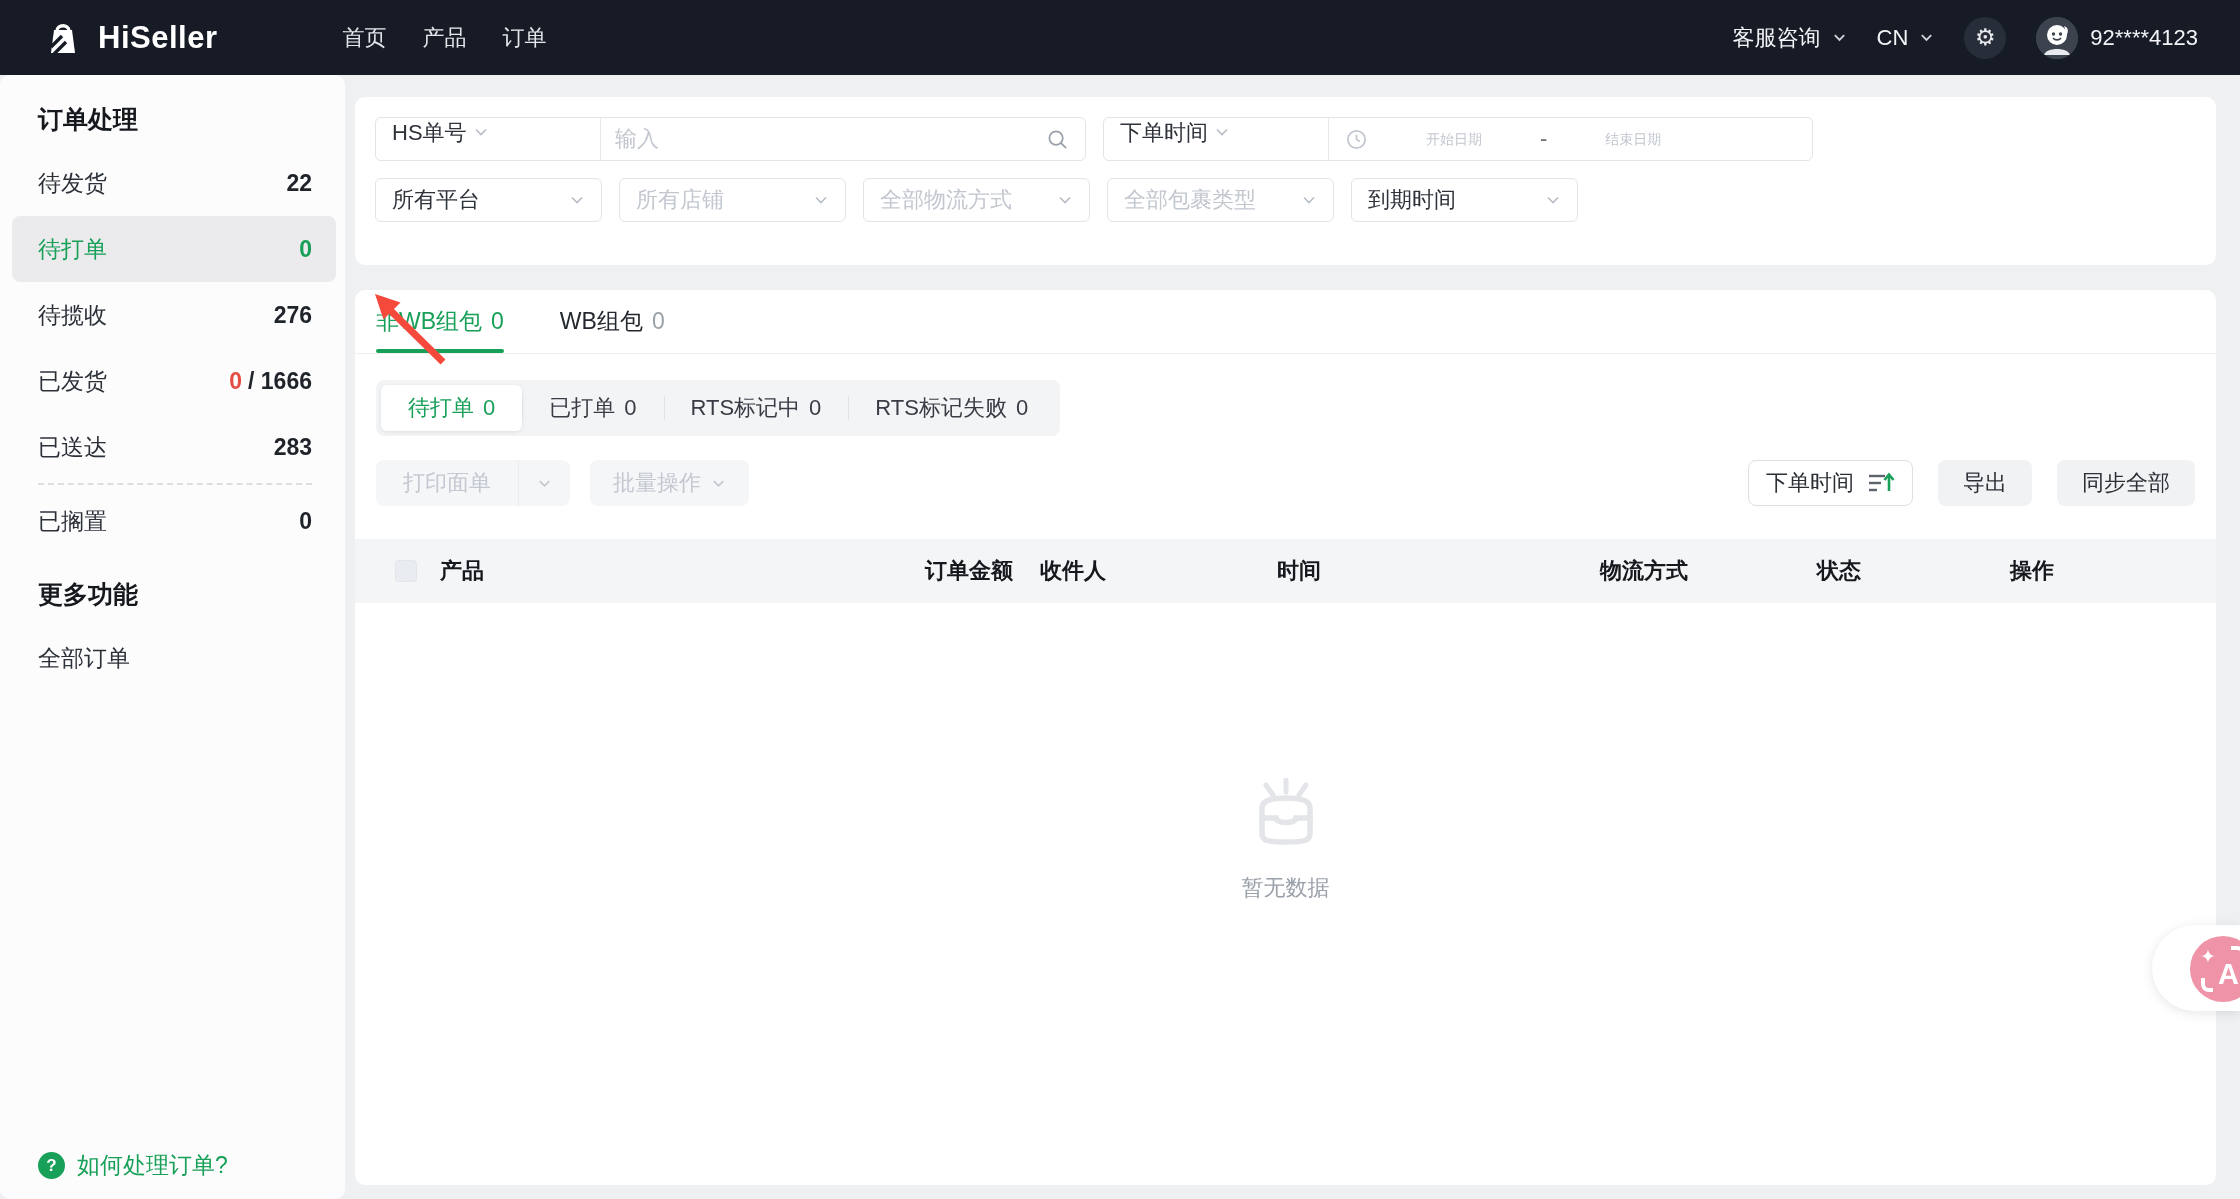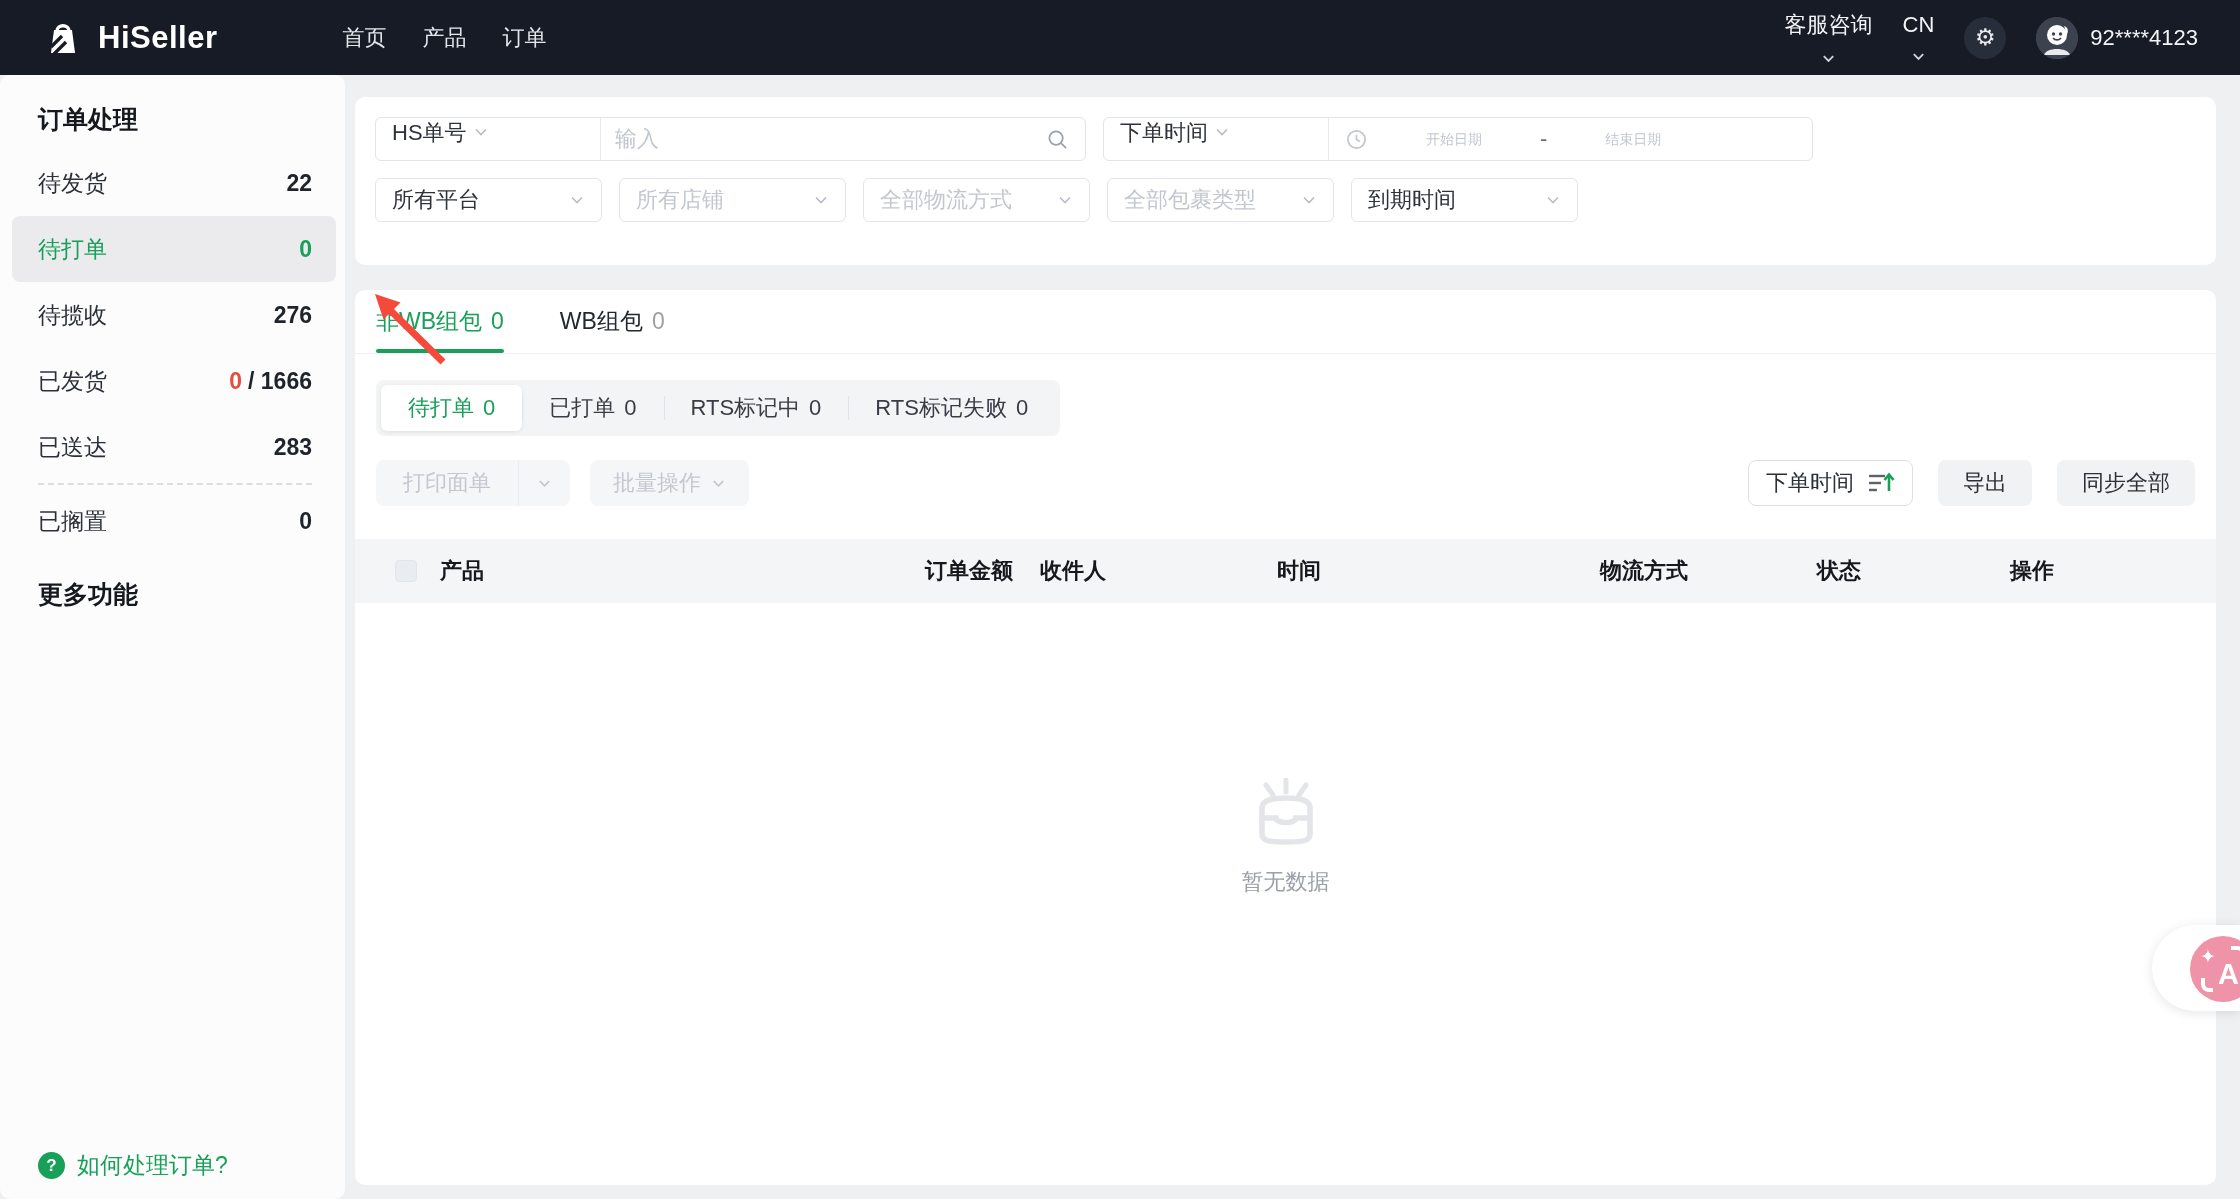--- a/index.html
+++ b/index.html
@@ -6,21 +6,21 @@
   html,body { width:2240px; height:1199px; }
   body { font-family:"Liberation Sans","DejaVu Sans",sans-serif; }
   .app { width:2240px; height:1199px; position:relative; background:#eef0f2; overflow:hidden; }
 
   
   .navbar { height:75px; background:#171b26; display:flex; align-items:center; padding:0 42px; }
   .brand { display:flex; align-items:center; gap:14px; color:#fff; font-size:31px; font-weight:bold; letter-spacing:.5px; }
   .nav-links { display:flex; gap:36px; margin-left:125px; font-size:22px; color:#e3e6ea; }
   .nav-links span { cursor:pointer; }
   .nav-right { margin-left:auto; display:flex; align-items:center; gap:30px; color:#f2f4f6; font-size:22px; }
-  .nav-drop { display:flex; align-items:center; gap:11px; cursor:pointer;flex-direction:column; }
+  .nav-drop { display:flex; align-items:center; gap:11px; cursor:pointer; }
   .chev { width:15px; height:15px; }
   .icon-circle { width:42px; height:42px; border-radius:50%; background:#272d39; display:flex; align-items:center; justify-content:center; color:#e8eaee; font-size:23px; cursor:pointer; }
   .avatar { width:42px; height:42px; border-radius:50%; overflow:hidden; background:#434956; }
   .userbox { display:flex; align-items:center; gap:12px; cursor:pointer; }
 
   
   .page-body { display:flex; height:1124px; }
   .sidebar { width:345px; flex-shrink:0; background:#fcfcfd; position:relative; padding-top:4px;border-radius:10px; }
   .main { flex:1; padding:22px 24px 0 10px; }
 
@@ -77,21 +77,21 @@
   .btn-split .split-caret { width:52px; height:100%; display:flex; align-items:center; justify-content:center; border-left:1px solid #eaecef; }
   .btn-ghost { background:#f5f6f8; color:#c3c8d0; padding:0 23px; gap:10px; margin-left:20px; }
   .tool-right { margin-left:auto; display:flex; gap:25px; }
   .btn-sort { background:#fff; border:1px solid #dcdfe4; color:#2b2f36; padding:0 17px; gap:13px; }
   .btn-grey { background:#f0f2f4; color:#2b2f36; padding:0 25px; }
 
   .thead { margin:33px 0 0; height:64px; background:#f4f5f7; display:grid; grid-template-columns:65px 485px 115px 237px 323px 217px 193px auto; align-items:center; padding-left:20px; font-size:22px; font-weight:bold; color:#15181d; }
   .checkbox { width:22px; height:22px; border-radius:4px; background:#e9ecf0; border:1px solid #e2e5ea; margin-left:20px; cursor:pointer; }
 
   .empty { margin-top:175px; display:flex; flex-direction:column; align-items:center; }
-  .empty-text { margin-top:21px; font-size:22px; color:#9aa0a9;font-family:Liberation Mono, monospace; }
+  .empty-text { margin-top:27px; font-size:22px; color:#9aa0a9;font-family:Liberation Mono, monospace; }
 
   
   .anno-arrow { position:absolute; left:455px; top:483px; width:110px; height:95px; z-index:6; pointer-events:none; }
 
   
   .fab-pill { position:absolute; right:0; top:925px; width:88px; height:86px; background:#fff; border-radius:43px 0 0 43px; box-shadow:0 2px 12px rgba(0,0,0,.10); z-index:7; }
   .fab { position:absolute; right:-16px; top:936px; width:66px; height:66px; border-radius:50%; background:#ef93a8; z-index:8; cursor:pointer; }
   .fab .spark { position:absolute; left:10px; top:9px; color:#fff; font-size:19px; }
   .fab .letterA { position:absolute; left:28px; top:22px; color:#fff; font-size:29px; font-weight:bold; font-family:"Liberation Sans",sans-serif; }
   .fab .corner-tr { position:absolute; right:11px; top:10px; width:14px; height:12px; border-top:4px solid #fff; border-right:4px solid #fff; border-top-right-radius:8px; }
@@ -175,20 +175,23 @@
         <span class="lbl">已送达</span>
         <span class="cnt">283</span>
       </div>
       <div class="side-divider"></div>
       <div class="side-item">
         <span class="lbl">已搁置</span>
         <span class="cnt">0</span>
       </div>
 
       <div class="side-heading">更多功能</div>
+      <div class="side-item">
+        <span class="lbl">全部订单</span>
+      </div>
 
       <div class="side-help">
         <span class="help-badge">?</span>
         <span>如何处理订单?</span>
       </div>
     </div>
 
     <div class="main">
 
       <div class="card filter-card">

